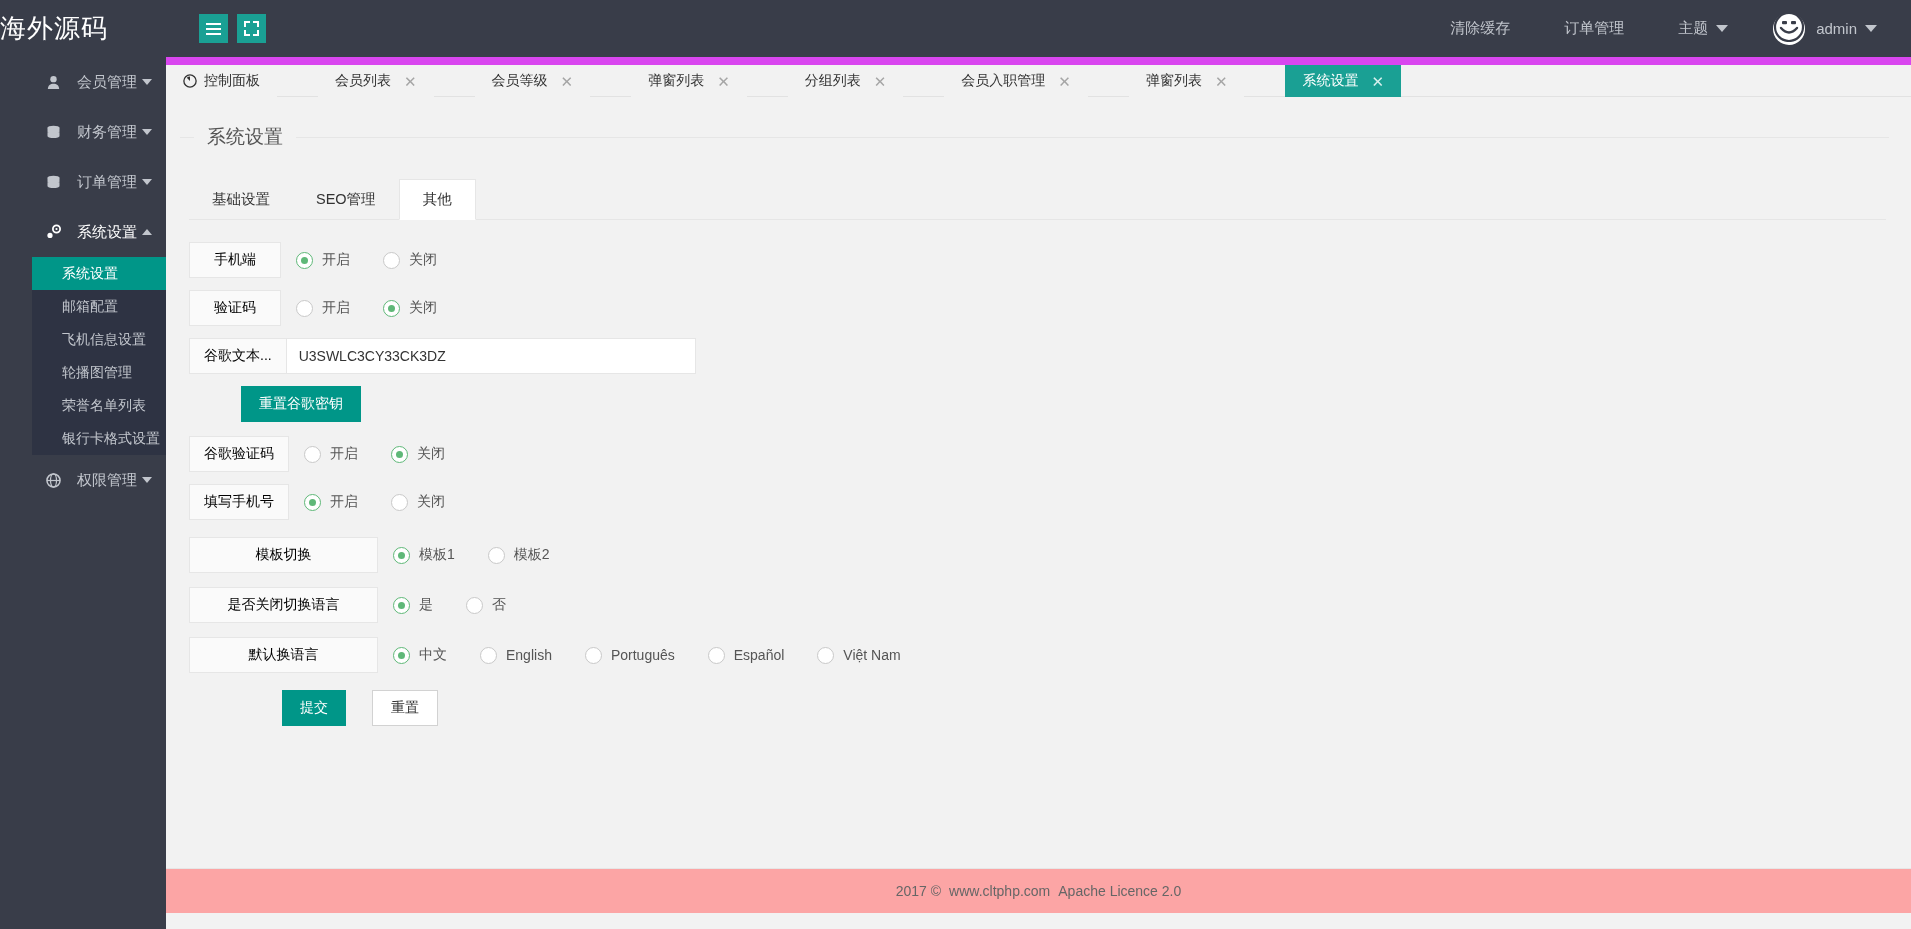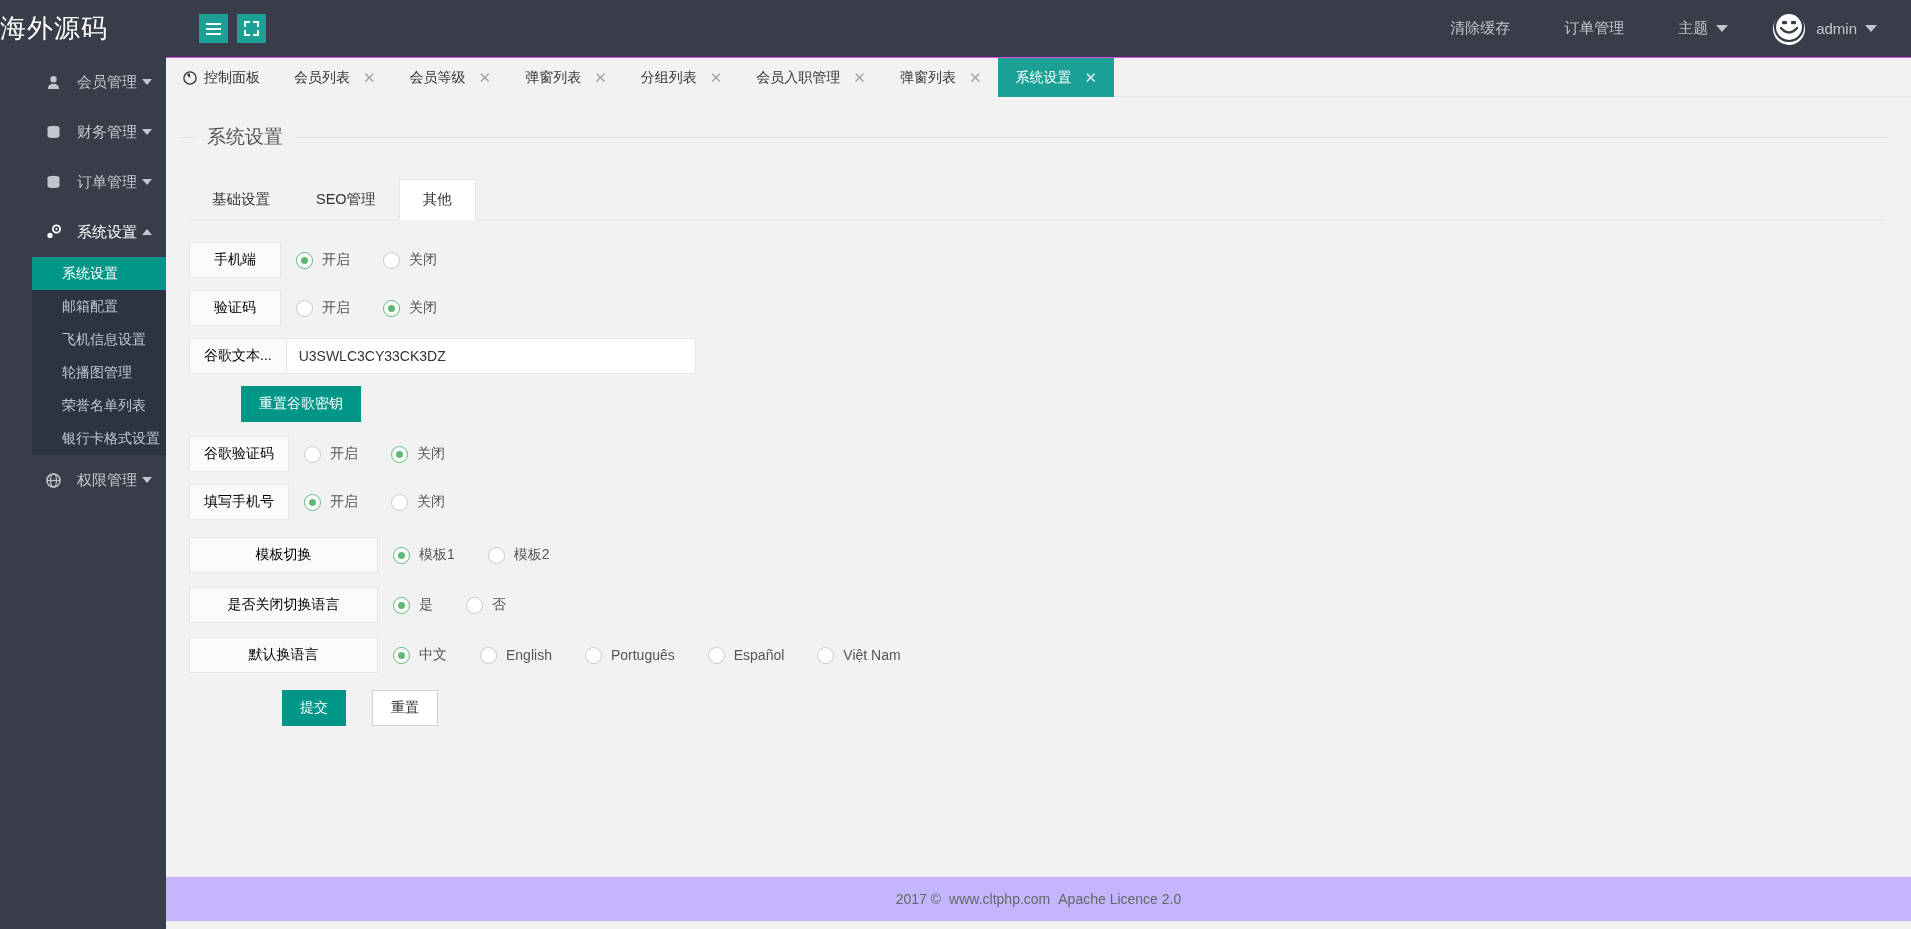--- a/index.html
+++ b/index.html
@@ -112,23 +112,24 @@
 
   
   .main {
     position: absolute; top: 57px; left: 166px;
     width: 1745px; height: 872px;
     background: #f2f2f2;
   }
   .tabbar {
     height: 40px;
     background: #f2f2f2;
-    border-top: 1px solid #d946ef;
+    border-top: 8px solid #d946ef;
     display: flex; align-items: stretch;
     position: relative;
+    gap: 41px;
   }
   .tabbar::after {
     content:""; position:absolute; left:0; right:0; bottom:0;
     height:1px; background:#e2e2e2;
   }
   .tab {
     display: flex; align-items: center;
     padding: 0 17px;
     font-size: 14px;
     color: #333;
@@ -251,23 +252,23 @@
     cursor: pointer;
     border: none;
     font-family: "Liberation Sans", sans-serif;
   }
   .btn-teal { background: #009688; color: #fff; }
   .btn-plain { background: #fff; color: #333; border: 1px solid #d2d2d2; }
   .row-indent { margin-left: 52px; }
   .submit-row { margin: 17px 16px 0 93px; display: flex; gap: 26px; }
 
   .footer {
-    position: absolute; bottom: 8px; left: 166px;
+    position: absolute; bottom: 16px; left: 166px;
     width: 1745px; height: 45px;
-    background: #c4b5fd;
+    background: #fca5a5;
     display: flex; align-items: center; justify-content: center;
     font-size: 14px; color: #666;
     border-top: 1px solid #e6e6e6;
   }
   .footer span { margin: 0 4px; }
 </style>
 </head>
 <body>
 
 <div class="header">

